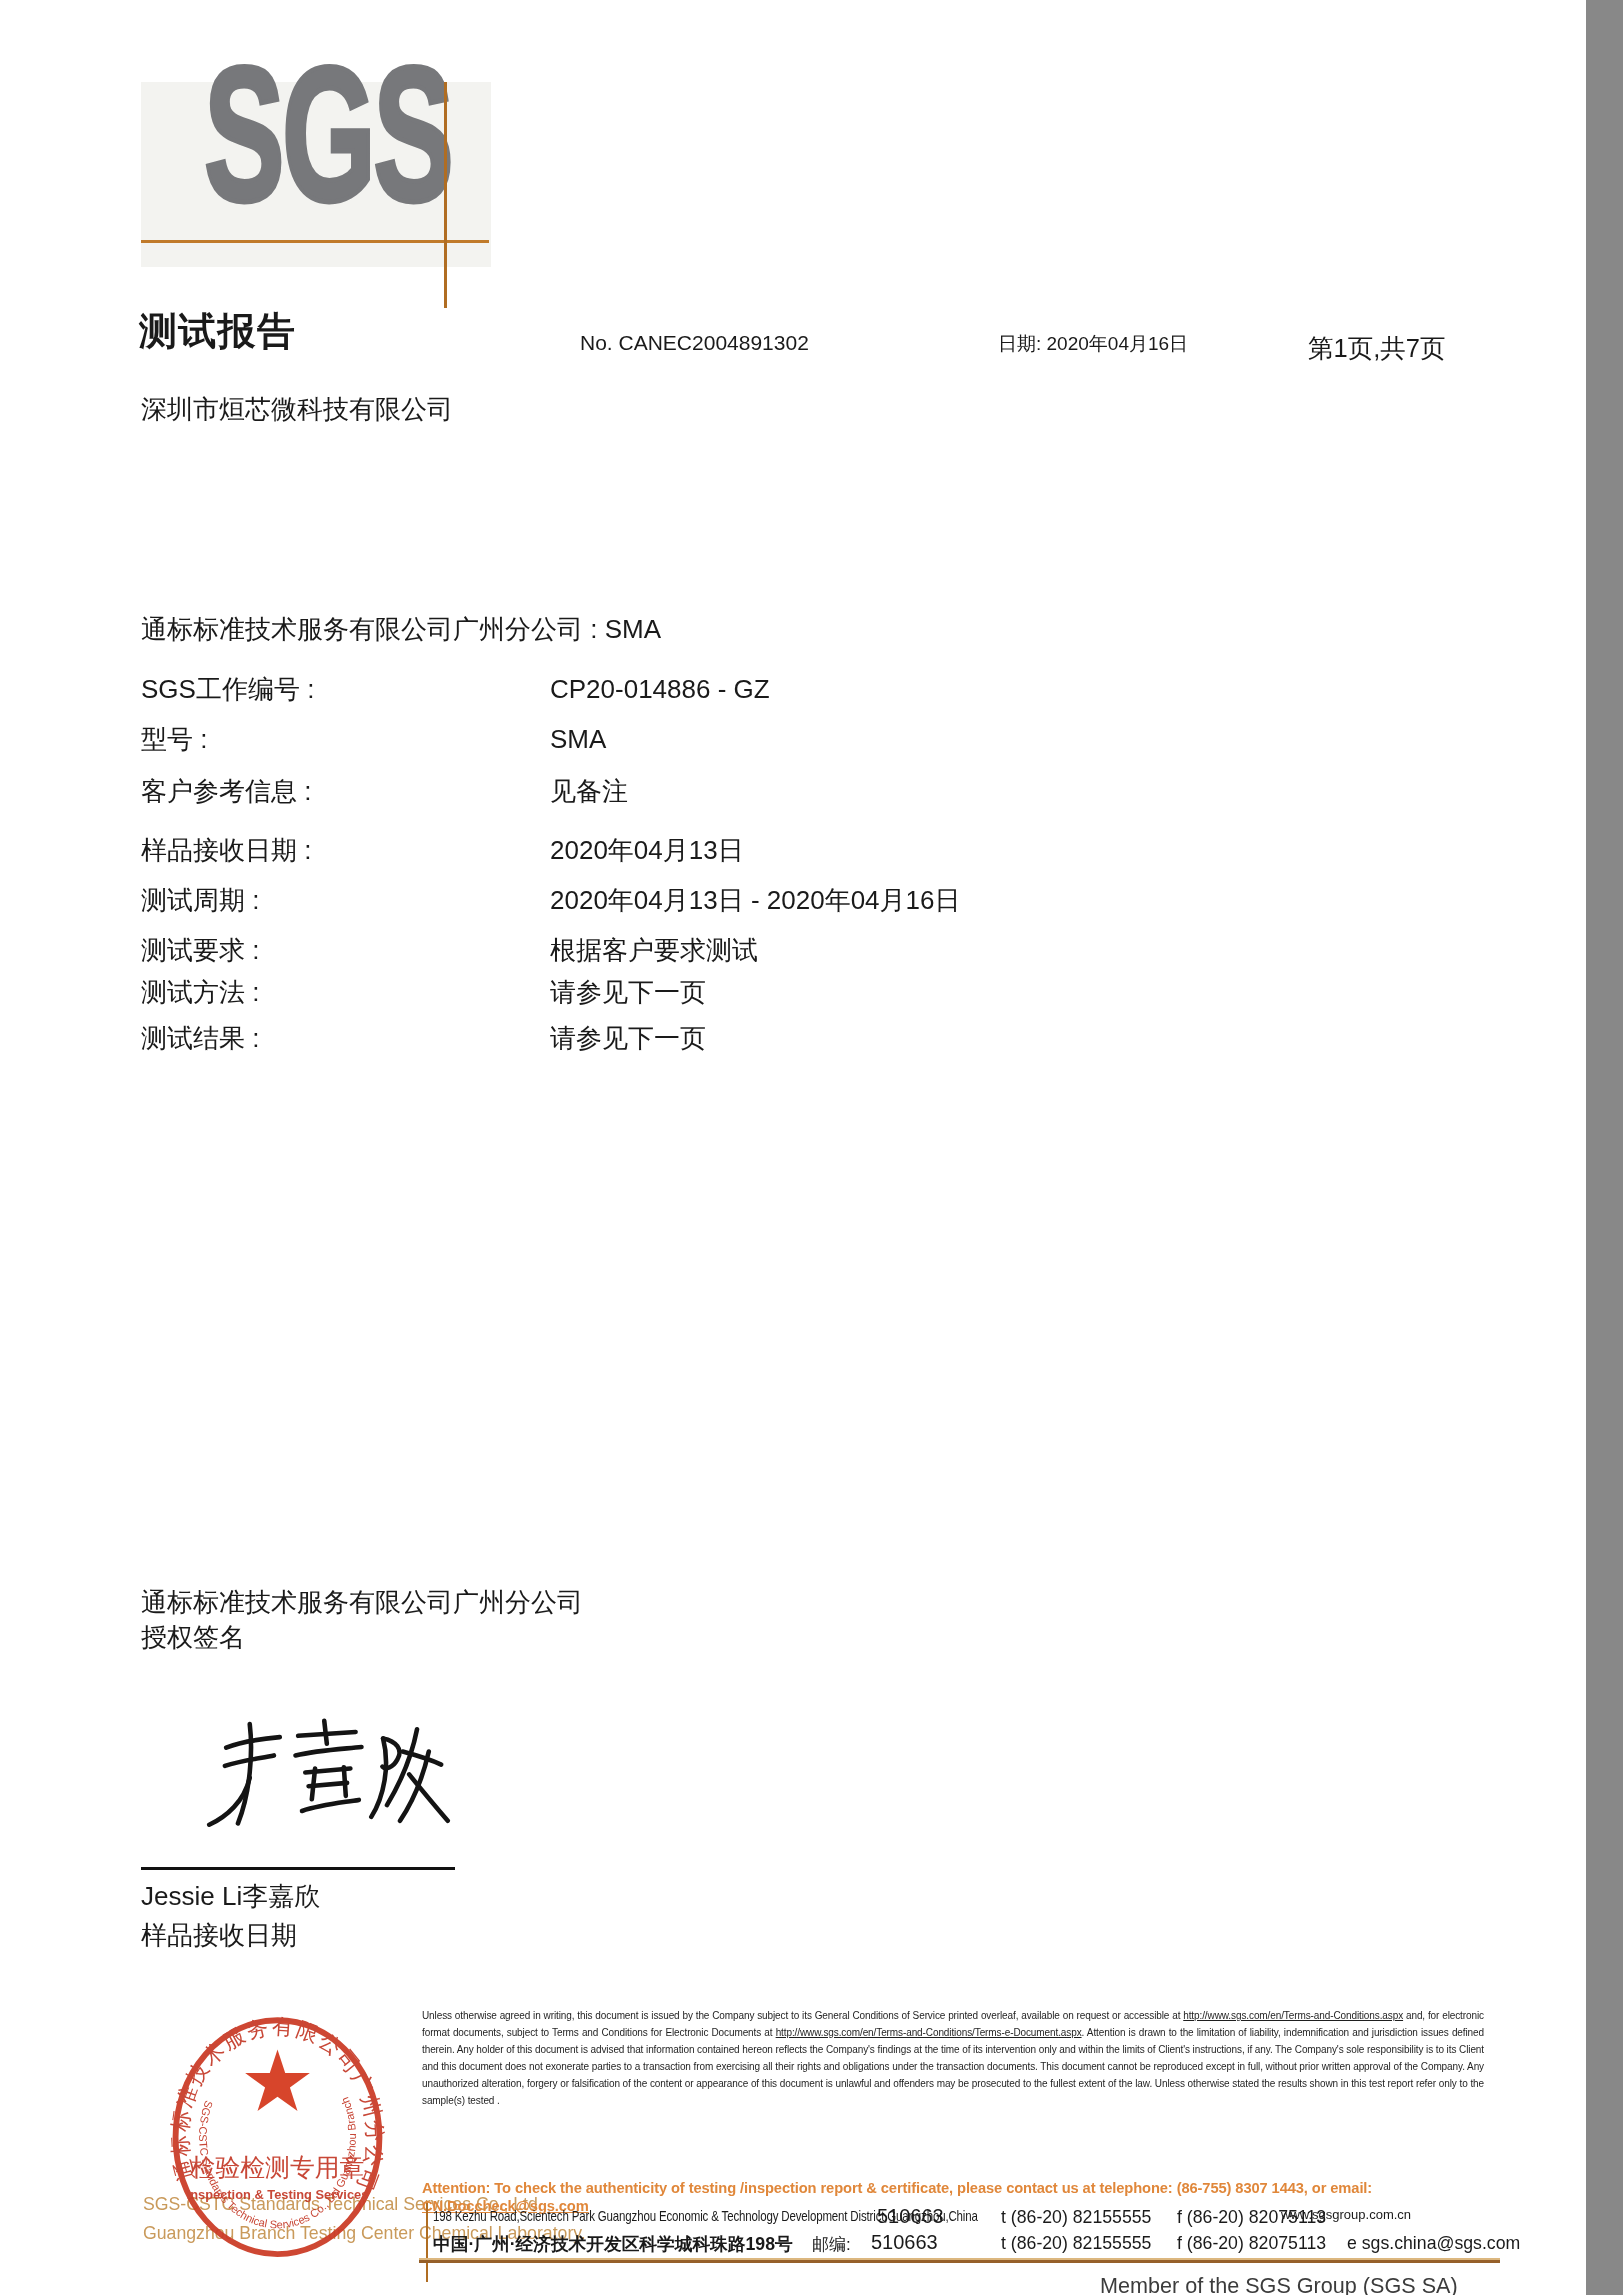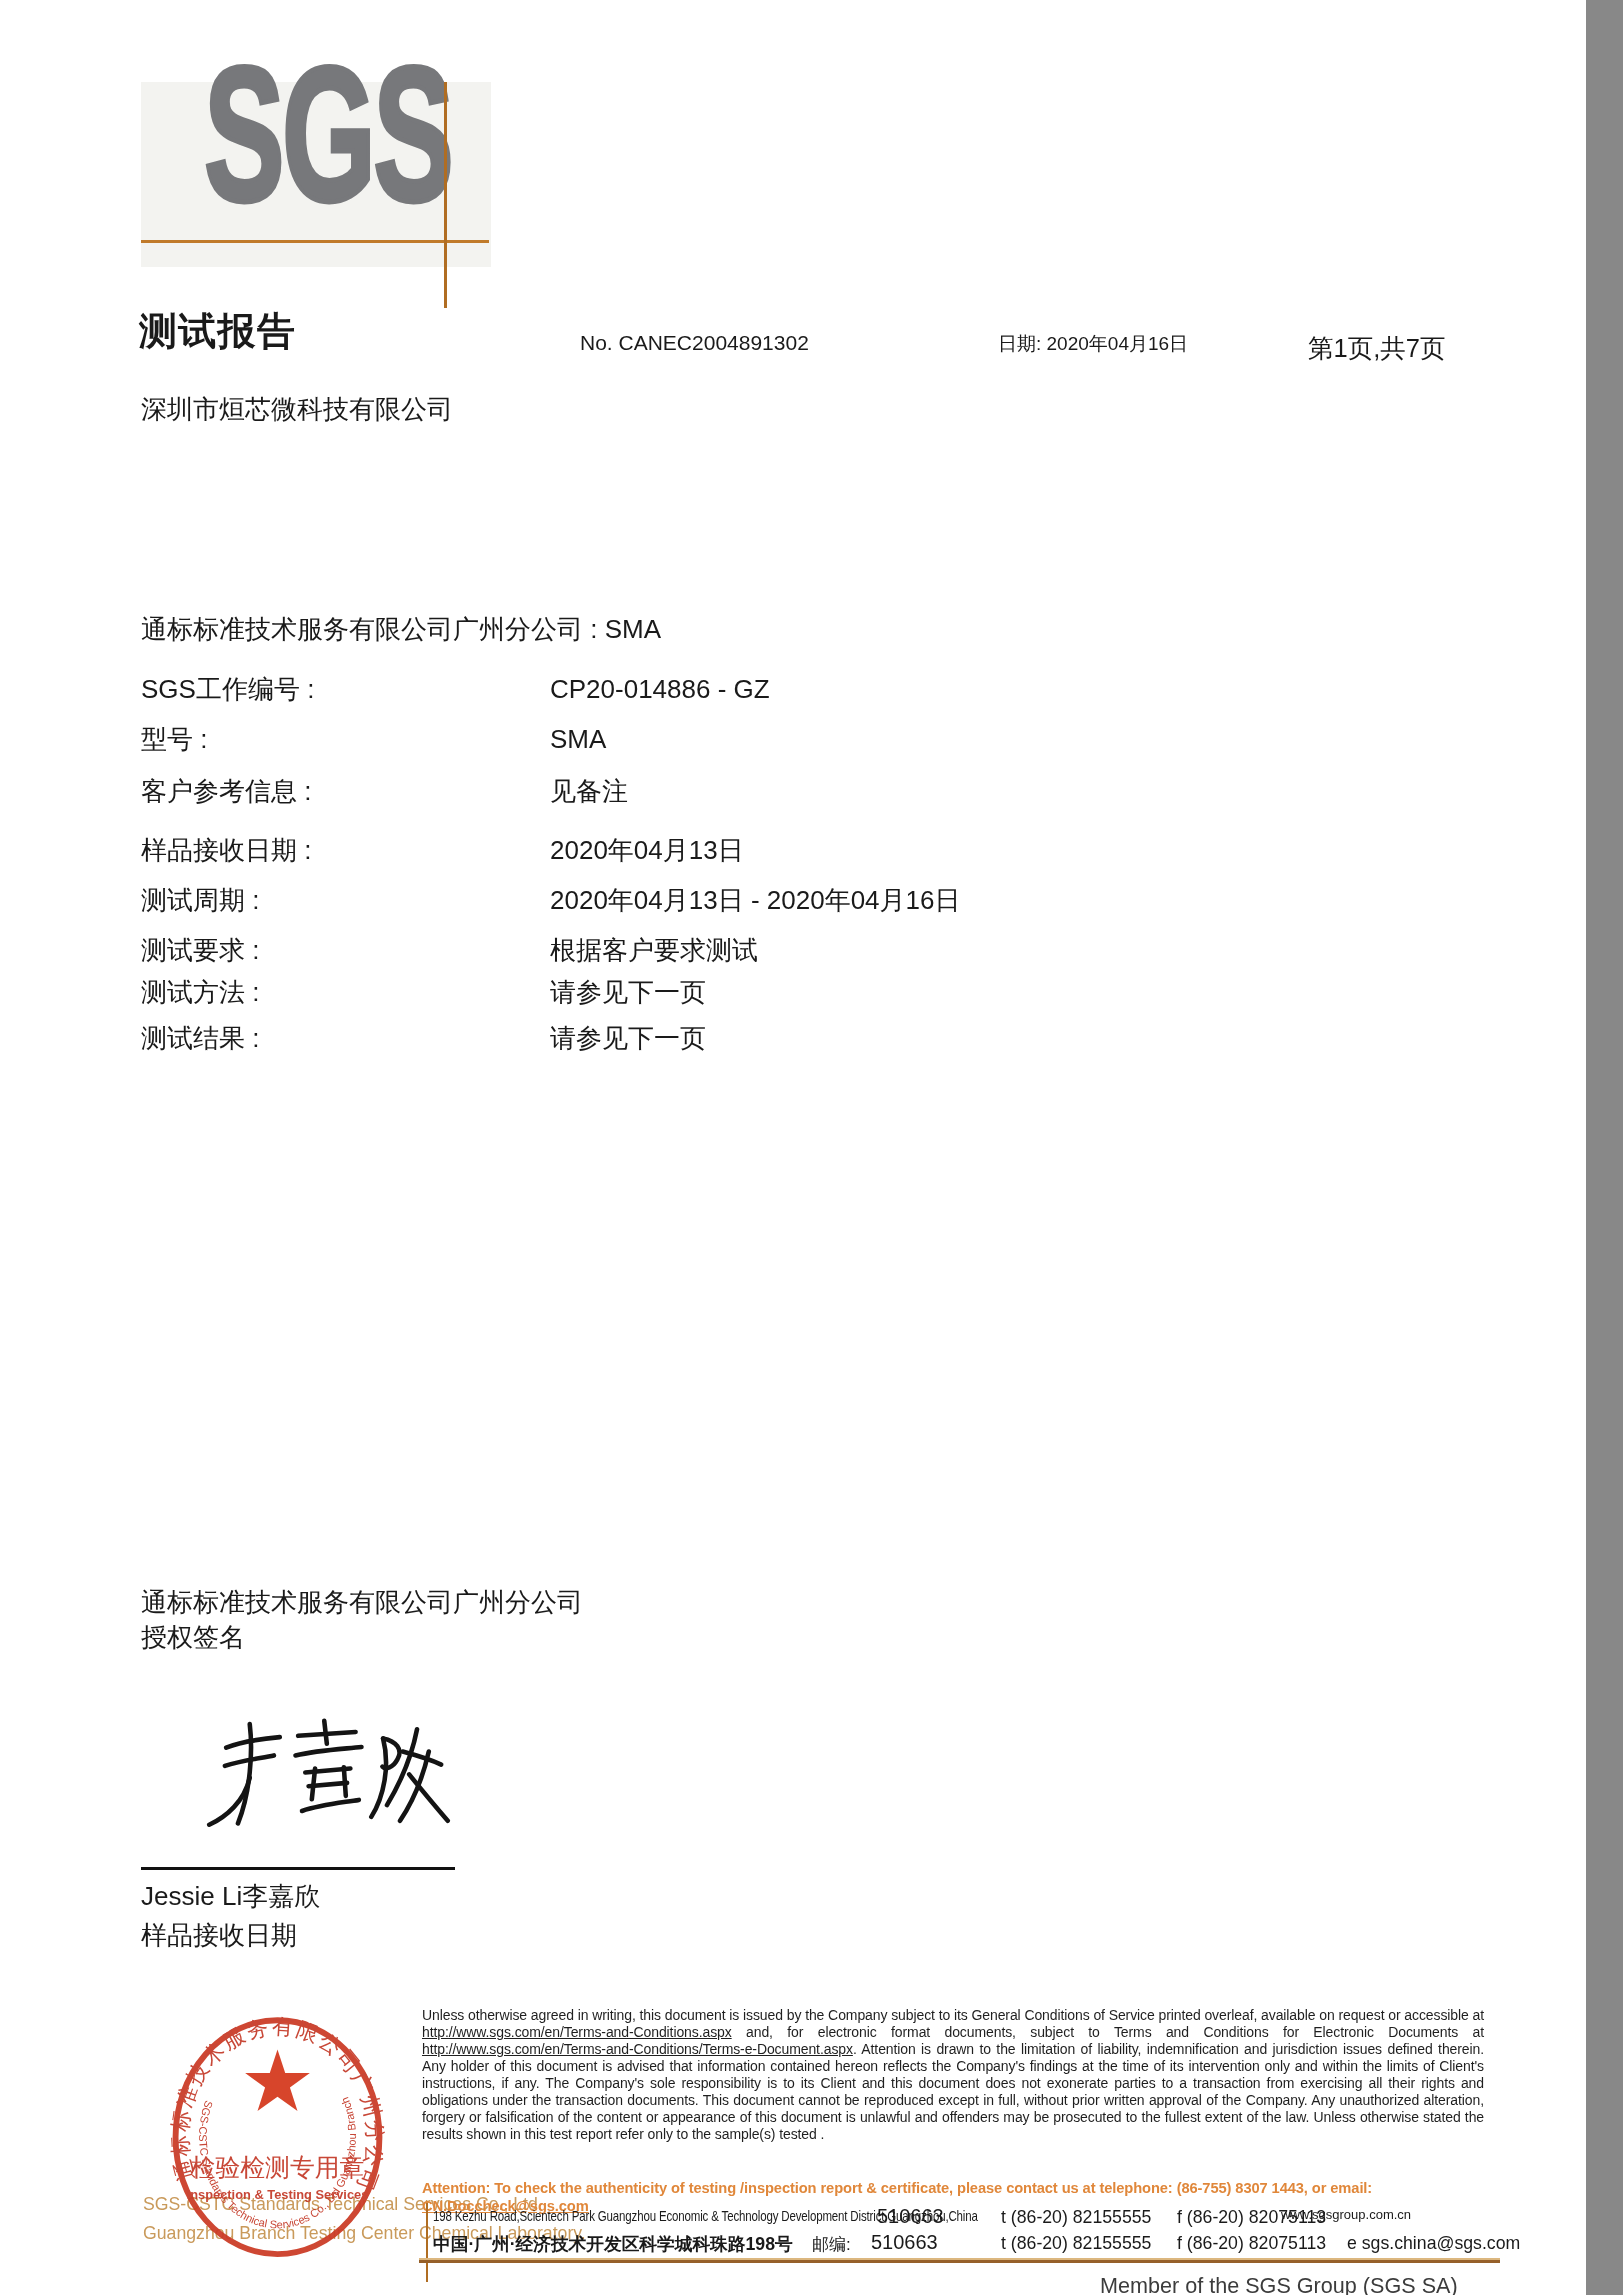--- a/index.html
+++ b/index.html
@@ -45,21 +45,21 @@
   .sig-svg{left:187px;top:1712px;}
   .sig-line{left:141px;top:1867px;width:314px;height:3.3px;background:#111;}
   .sig-name{left:141px;top:1881px;}
   .sig-title{left:141px;top:1920px;}
 
   
   .tan-line1{left:143px;top:2194px;font-size:17.7px;color:#c99a5b;white-space:nowrap;}
   .tan-line2{left:143px;top:2223px;font-size:17.7px;color:#c99a5b;white-space:nowrap;}
   .stamp{left:165px;top:2013px;opacity:0.93;}
   .legal{
-    left:422px;top:2007px;width:1062px;font-size:14px;line-height:17px;
+    left:422px;top:2007px;width:1062px;font-size:10px;line-height:17px;
     text-align:justify;color:#1f1f1f;letter-spacing:-0.1px;
     font-family:"Liberation Sans","DejaVu Sans",sans-serif;
   }
   .legal .u{text-decoration:underline;}
   .attention{
     left:422px;top:2180px;width:1073px;font-size:14.7px;line-height:17.7px;
     color:#e0873a;font-weight:bold;letter-spacing:-0.1px;
     font-family:"Liberation Sans","DejaVu Sans",sans-serif;
   }
   .attention .u{text-decoration:underline;}

